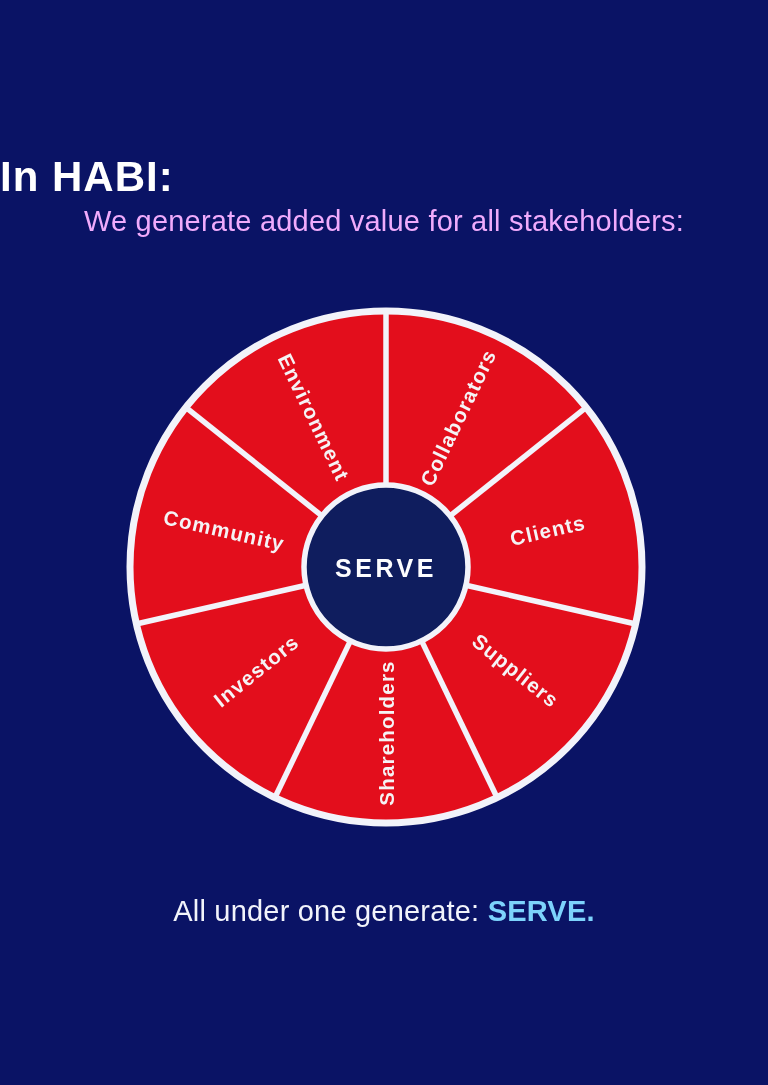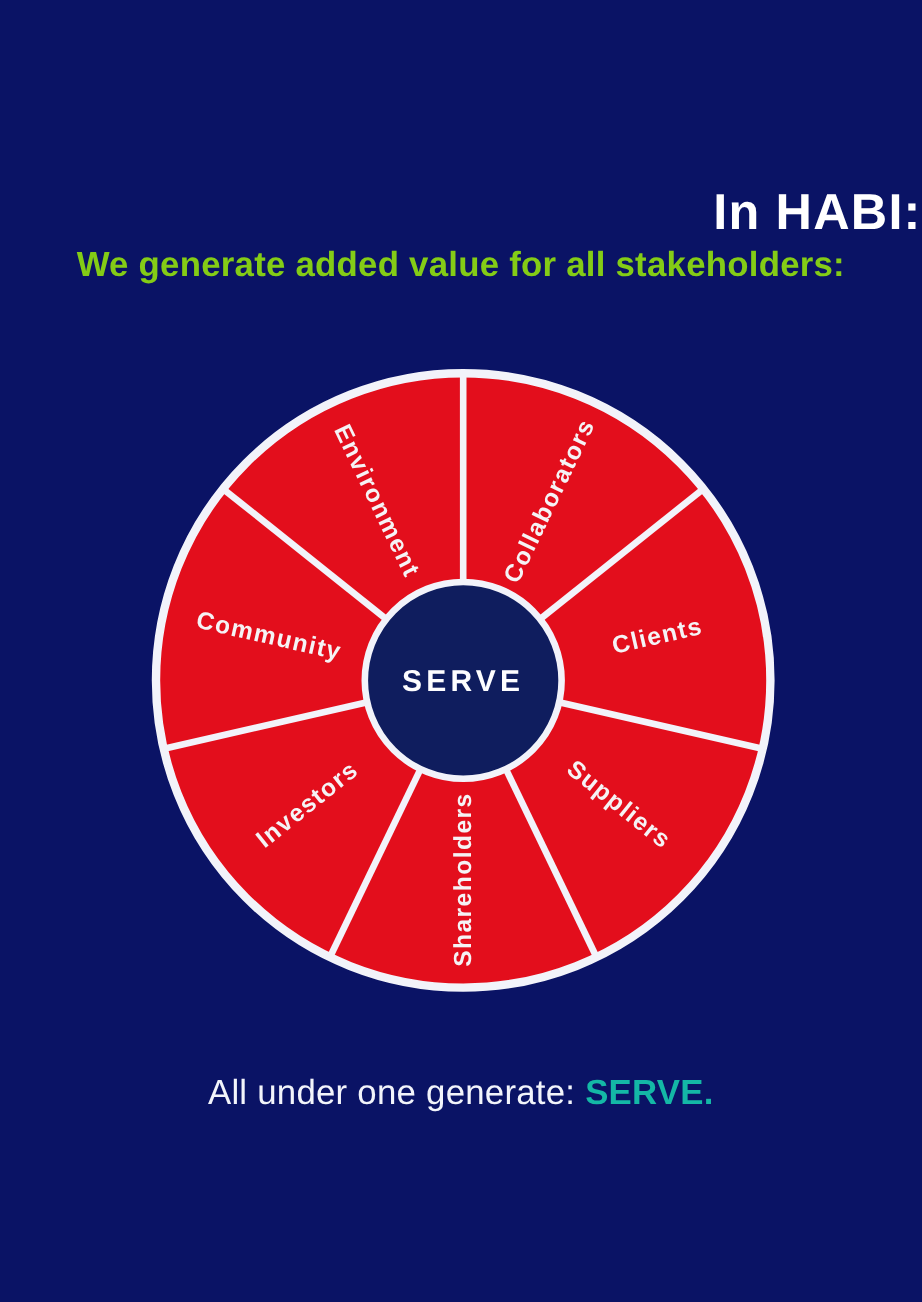--- a/index.html
+++ b/index.html
@@ -7,29 +7,29 @@
     width: 768px; height: 1085px;
     position: relative; overflow: hidden;
     font-family: "Liberation Sans", sans-serif;
   }
   .page {
     position: absolute; inset: 0;
     width: 768px; height: 1085px;
   }
   .page-title {
     position: absolute; top: 156px; left: 0; width: 768px;
-    margin: 0; text-align: right;
+    margin: 0; text-align: left;
     font-size: 42px; font-weight: 700; letter-spacing: 1px;
     line-height: 1.0; color: #ffffff;
   }
   .page-subtitle {
     position: absolute; top: 206px; left: 0; width: 768px;
     margin: 0; text-align: center;
-    font-size: 29px; font-weight: 700; letter-spacing: 0.2px;
-    line-height: 1.1; color: #84cc16;
+    font-size: 29px; font-weight: 400; letter-spacing: 0.2px;
+    line-height: 1.1; color: #f0abfc;
   }
   .wheel {
     position: absolute; left: 114px; top: 295px;
     width: 544px; height: 544px;
   }
   .seg-label {
     font-family: "Liberation Sans", sans-serif;
     font-size: 20.5px; font-weight: 600; letter-spacing: 1.2px;
     text-anchor: middle; dominant-baseline: central;
   }
@@ -37,21 +37,21 @@
     font-family: "Liberation Sans", sans-serif;
     font-size: 25px; font-weight: 700; letter-spacing: 3.5px;
     text-anchor: middle; dominant-baseline: central;
   }
   .footer-line {
     position: absolute; top: 896px; left: 0; width: 768px;
     margin: 0; text-align: center;
     font-size: 29px; font-weight: 400; letter-spacing: 0.2px;
     line-height: 1.1; color: #f2f4fb;
   }
-  .footer-line strong { font-weight: 700; color: #14b8a6; }
+  .footer-line strong { font-weight: 700; color: #7dd3fc; }
 </style>
 </head>
 <body style="background: rgb(10, 19, 101);">
 
 <div class="page">
   <h1 class="page-title">In HABI:</h1>
   <p class="page-subtitle">We generate added value for all stakeholders:</p>
 
   <svg class="wheel" viewBox="0 0 544 544" xmlns="http://www.w3.org/2000/svg">
       <circle cx="272" cy="272" r="256" fill="#e30e1c" stroke="#f2f3fa" stroke-width="7"></circle>

